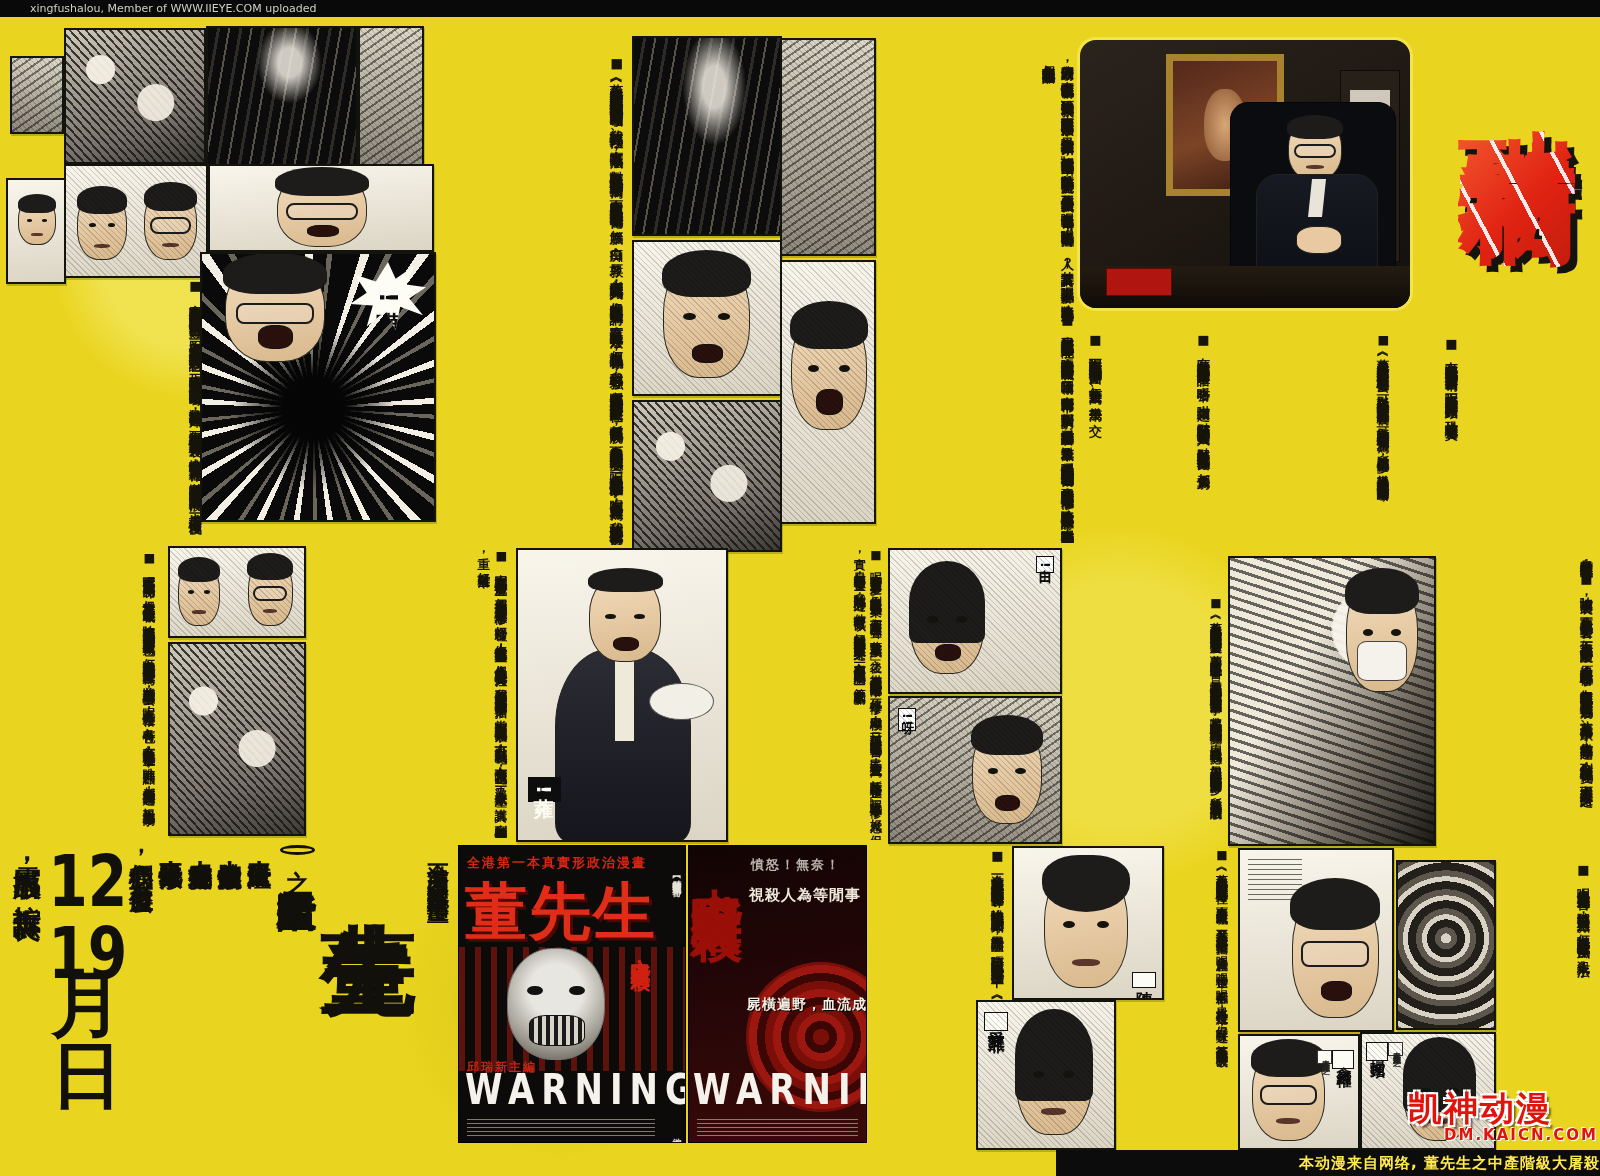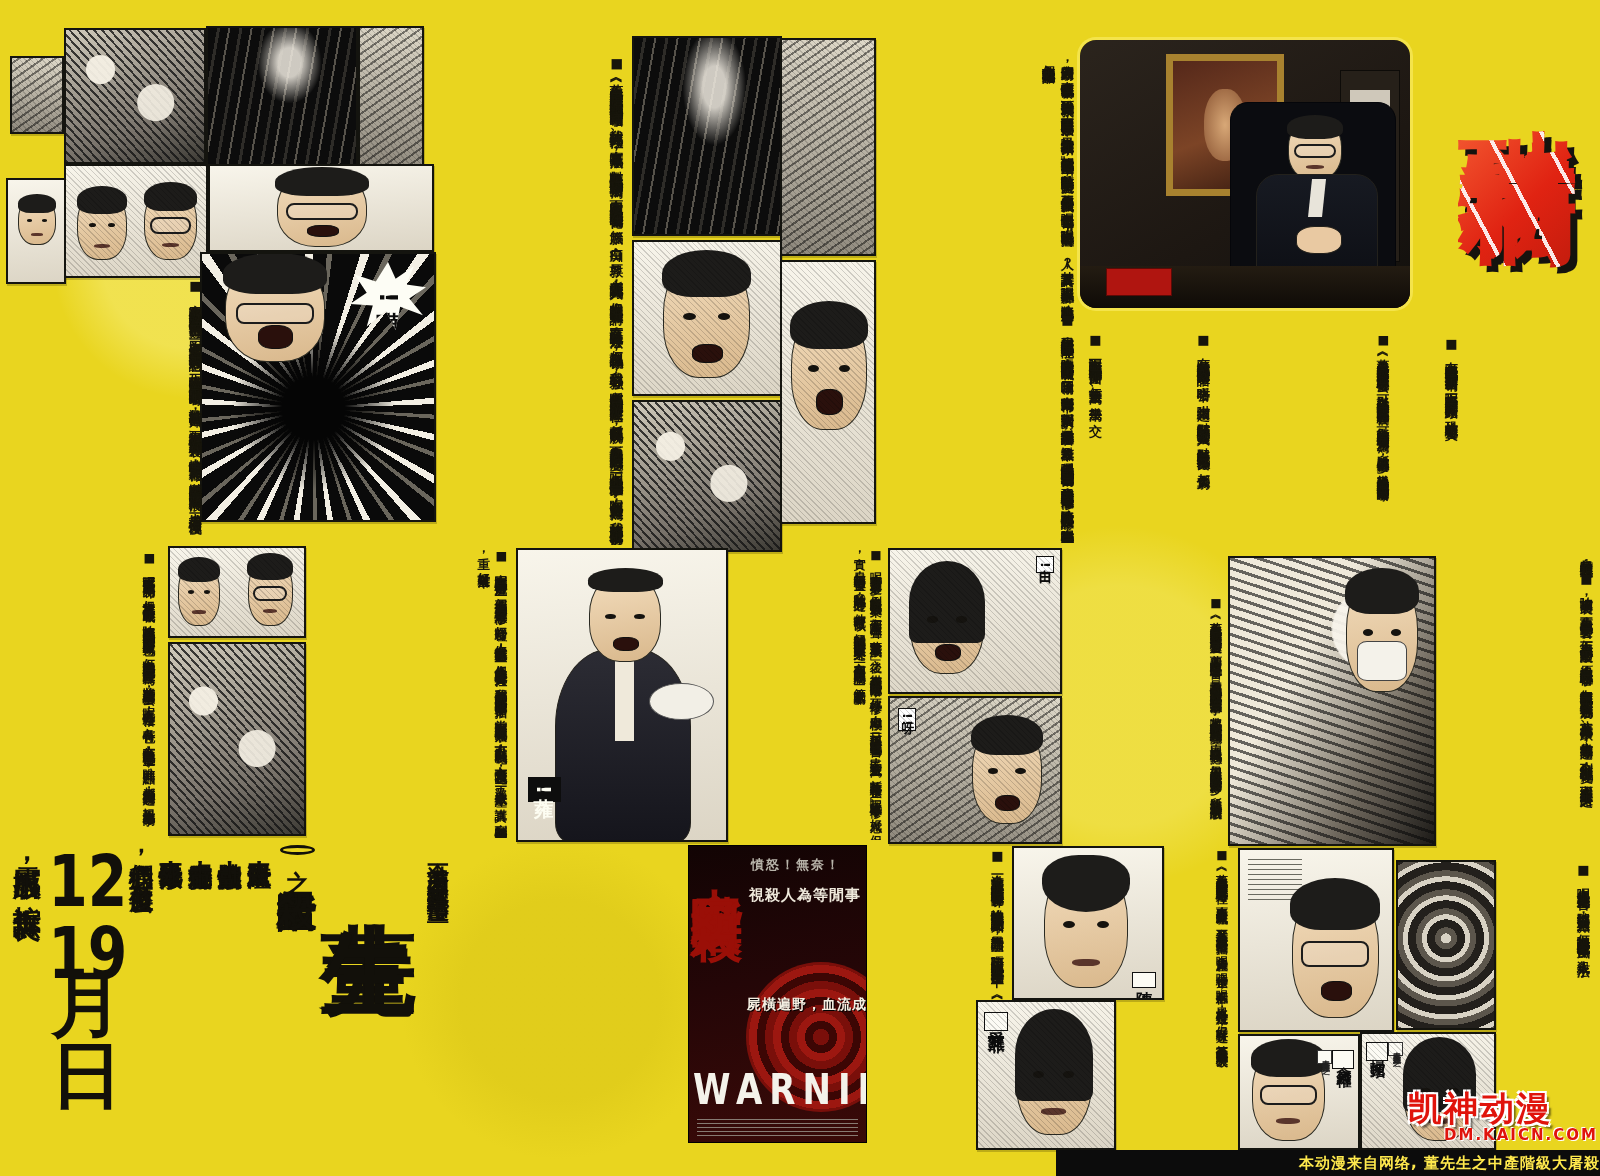--- a/index.html
+++ b/index.html
@@ -100,20 +100,23 @@
   .burst span{font-size:24px;font-weight:900;color:#0b0b0b;writing-mode:vertical-rl;}
   .sfxbox{position:absolute;background:#0d0d0d;color:#fdfdf2;writing-mode:vertical-rl;
      font-weight:900;font-size:20px;padding:6px 3px;letter-spacing:2px;}
   .blob{position:absolute;border:1px solid #23211c;}
 </style>
 </head>
 <body>
 
 <div class="page">
 
+  <div class="topbar">
+    <span>xingfushalou, Member of WWW.IIEYE.COM uploaded</span>
+  </div>
 
   <div class="panel art-gray hatch" style="left:10px;top:56px;width:50px;height:74px;"></div>
   <div class="panel art-white" style="left:6px;top:178px;width:56px;height:102px;">
     <div class="face" style="left:18%;top:16%;width:64%;height:46%;">
         <div class="hair"></div>
         <div class="eye l"></div>
         <div class="eye r"></div>
         <div class="mouth"></div>
       </div>
   </div>
@@ -322,20 +325,39 @@
     <div class="hl-slogan">負資產人仕慘被集體生劏！</div>
     <div class="hl-slogan">香港變成血腥都市！</div>
     <div class="hl-slogan">每日大量無辜平民慘死！</div>
     <div class="hl-slogan">我們痛心，但可做甚麼？</div>
     <div class="hl-date">
       <span class="tcu">12</span><span>月</span><span class="tcu">19</span><span>日</span>
     </div>
     <div class="hl-punch">震撼出版，控訴無良！</div>
   </div>
 
+  <div class="posterL" style="left:458px;top:845px;width:226px;height:296px;">
+    <div class="streaks" style="top:34%;height:42%;bottom:auto;"></div>
+    <div class="abs" style="left:8px;top:8px;color:#d92413;font-weight:900;font-size:13px;letter-spacing:2px;white-space:nowrap;">全港第一本真實形政治漫畫</div>
+    <div class="abs" style="left:6px;top:24px;color:#e02d18;font-weight:900;font-size:62px;letter-spacing:2px;
+         text-shadow:3px 3px 0 #4a0803;">董先生</div>
+    <div class="abs" style="right:30px;top:96px;writing-mode:vertical-rl;color:#cf2111;font-weight:900;font-size:20px;letter-spacing:2px;">之中產階級大屠殺</div>
+    <div class="blob" style="left:48px;top:102px;width:96px;height:110px;border-radius:46%;border-color:#777;
+         background:radial-gradient(circle at 50% 38%, #e8e6e0 0 32%, #9a968c 70%, #4c4a44);">
+      <div style="position:absolute;left:20%;top:34%;width:16%;height:8%;background:#111;border-radius:50%;"></div>
+      <div style="position:absolute;right:20%;top:34%;width:16%;height:8%;background:#111;border-radius:50%;"></div>
+      <div style="position:absolute;left:22%;bottom:12%;width:56%;height:26%;background:
+           repeating-linear-gradient(90deg,#1a1a1a 0 4px,#d8d4ca 4px 8px);border:1px solid #111;border-radius:30%;"></div>
+    </div>
+    <div class="abs" style="left:8px;bottom:66px;color:#c92312;font-weight:800;font-size:12px;letter-spacing:2px;">邱瑞新主編</div>
+    <div class="warning" style="left:6px;bottom:28px;">WARNING</div>
+    <div class="legal" style="left:8px;right:30px;bottom:6px;"></div>
+    <div class="abs" style="right:2px;top:26px;writing-mode:vertical-rl;color:#e6e2d6;font-weight:700;font-size:9px;letter-spacing:1px;">【精裝珍藏版】第一冊</div>
+    <div class="abs" style="right:2px;bottom:8px;writing-mode:vertical-rl;color:#e6e2d6;font-weight:700;font-size:9px;">主編 邱瑞新</div>
+  </div>
 
   <div class="posterR" style="left:688px;top:845px;width:177px;height:296px;">
     <div class="abs" style="left:0;top:0;width:54px;height:100%;writing-mode:vertical-rl;color:#a81108;font-weight:900;
          font-size:52px;line-height:1;letter-spacing:4px;opacity:.9;overflow:hidden;">中產階級大屠殺</div>
     <div class="blob" style="right:-30px;bottom:30px;width:150px;height:150px;border:0;border-radius:50%;
          background:repeating-radial-gradient(circle at 50% 50%, #7a0f0a 0 8px, #3c0604 8px 16px, #9c1710 16px 24px);"></div>
     <div class="abs" style="left:62px;top:10px;color:#b8b4aa;font-weight:800;font-size:13px;letter-spacing:2px;">憤怒！無奈！</div>
     <div class="abs" style="left:60px;top:40px;color:#efe9dc;font-weight:900;font-size:15px;letter-spacing:1px;">視殺人為等閒事</div>
     <div class="abs" style="left:58px;top:150px;color:#f4efe2;font-weight:900;font-size:14px;letter-spacing:1px;text-shadow:1px 1px 0 #000;white-space:nowrap;">屍橫遍野，血流成河……</div>
     <div class="warning" style="left:4px;bottom:28px;">WARNING</div>

